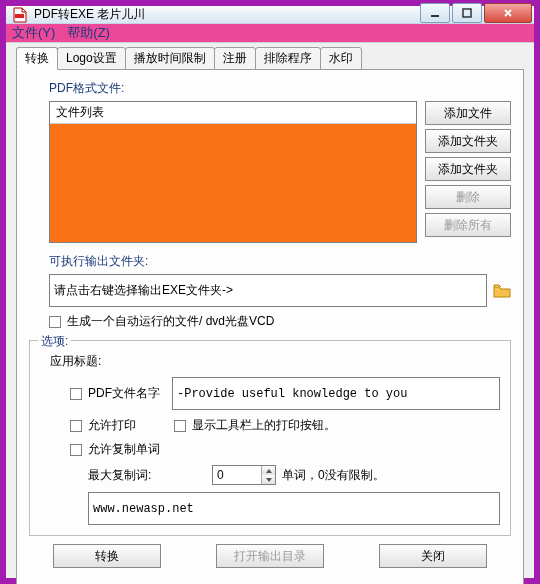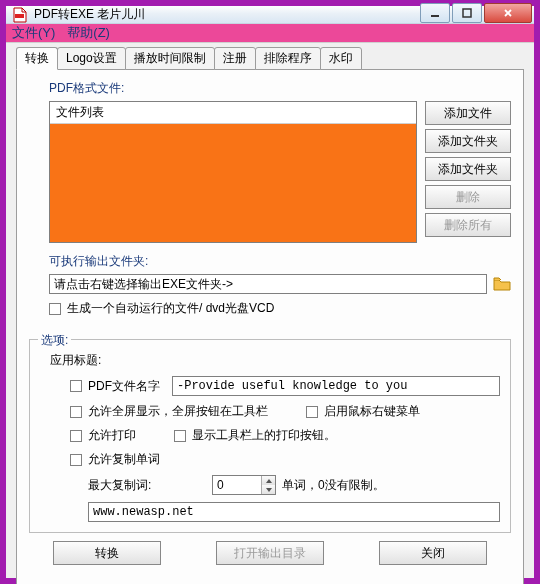--- a/index.html
+++ b/index.html
@@ -21,26 +21,26 @@
 .tab:not(.active){background:#f4f4f4;}
 .tab-panel{border:1px solid #9c9c9c;background:#fdfdfd;flex:1;padding:10px 12px 12px 12px;display:flex;flex-direction:column;}
 .section-label{color:#1a3a7a;font-size:12px;margin-bottom:4px;}
 .file-area{display:flex;gap:8px;margin-bottom:10px;}
 .file-list{flex:1;border:1px solid #7f7f7f;background:#f97316;height:142px;}
 .file-list-hdr{border-bottom:1px solid #cfcfcf;padding:2px 6px;font-size:12px;background:#fff;}
 .side-btns{display:flex;flex-direction:column;gap:4px;width:86px;}
 .wbtn{height:24px;border:1px solid #888;background:linear-gradient(#fdfdfd,#e2e2e2);font-size:12px;display:flex;align-items:center;justify-content:center;cursor:pointer;}
 .wbtn.disabled{color:#9a9a9a;cursor:default;}
 .row{display:flex;align-items:center;gap:6px;}
-.txt-input{height:20px;border:1px solid #7f7f7f;background:#fff;padding:0 4px;font-size:12px;font-family:inherit;}
+.txt-input{height:33px;border:1px solid #7f7f7f;background:#fff;padding:0 4px;font-size:12px;font-family:inherit;}
 .path-row{margin-bottom:6px;}
 .path-row .txt-input{flex:1;}
 .folder-icon{width:18px;height:18px;display:flex;align-items:center;justify-content:center;cursor:pointer;}
 .cb{width:12px;height:12px;border:1px solid #7f7f7f;background:#fff;cursor:pointer;}
-.fieldset{border:1px solid #bdbdbd;padding:8px 10px 10px 10px;margin-top:16px;position:relative;}
+.fieldset{border:1px solid #bdbdbd;padding:8px 10px 10px 10px;margin-top:4px;position:relative;}
 .fieldset .legend{position:absolute;top:-8px;left:8px;background:#fdfdfd;padding:0 3px;color:#1a3a7a;font-size:12px;}
 .opt-grid{display:flex;flex-direction:column;gap:7px;margin-top:4px;}
 .opt-grid .lbl{color:#000;}
 .num-input{width:64px;height:20px;border:1px solid #7f7f7f;background:#fff;display:flex;align-items:center;justify-content:space-between;padding-left:4px;}
 .spin{display:flex;flex-direction:column;}
 .spin div{width:14px;height:9px;border-left:1px solid #aaa;display:flex;align-items:center;justify-content:center;background:linear-gradient(#fafafa,#e2e2e2);cursor:pointer;}
 .bottom-btns{display:flex;justify-content:space-between;padding:8px 24px;}
 .big-btn{width:108px;height:24px;border:1px solid #888;background:linear-gradient(#fdfdfd,#e2e2e2);font-size:12px;display:flex;align-items:center;justify-content:center;cursor:pointer;}
 .big-btn.disabled{color:#9a9a9a;cursor:default;}
 .indent{padding-left:20px;}
@@ -130,27 +130,20 @@
           <div class="lbl">应用标题:</div>
           <div class="row">
             <span style="width:14px;"></span>
             <span class="cb"></span>
             <span class="lbl" style="width:78px;">PDF文件名字</span>
             <input class="txt-input" style="flex: 1 1 0%; font-family: &quot;Courier New&quot;, monospace;" value="-Provide useful knowledge to you">
           </div>
           <div class="row">
             <span style="width:14px;"></span>
             <span class="cb"></span>
-            <span class="lbl" style="width:212px;">允许全屏显示，全屏按钮在工具栏</span>
-            <span class="cb"></span>
-            <span class="lbl">启用鼠标右键菜单</span>
-          </div>
-          <div class="row">
-            <span style="width:14px;"></span>
-            <span class="cb"></span>
             <span class="lbl" style="width:80px;">允许打印</span>
             <span class="cb"></span>
             <span class="lbl">显示工具栏上的打印按钮。</span>
           </div>
           <div class="row">
             <span style="width:14px;"></span>
             <span class="cb"></span>
             <span class="lbl">允许复制单词</span>
           </div>
           <div class="row">

